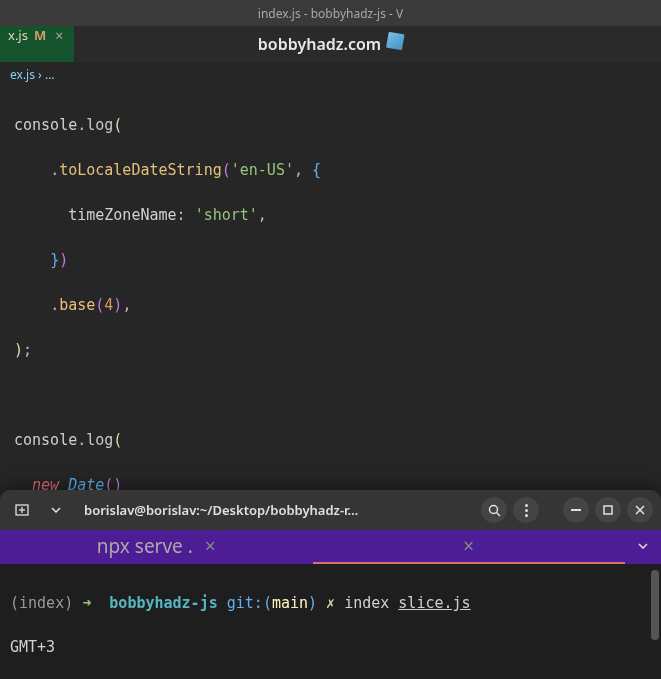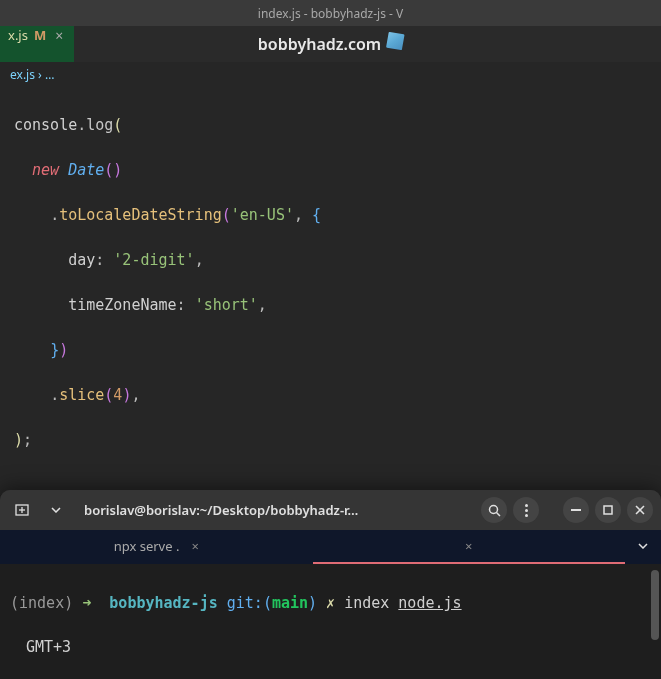--- a/index.html
+++ b/index.html
@@ -135,24 +135,24 @@
 .term-title {
   flex: 1;
   font-weight: 600;
   padding: 0 8px;
   white-space: nowrap;
   overflow: hidden;
   text-overflow: ellipsis;
 }
 .term-tabs {
   height: 34px;
-  background: #0f172a;
-  display: flex;
-  font-family: system-ui, sans-serif;
-  font-size: 13px;
+  background: #4c1d95;
+  display: flex;
+  font-family: system-ui, sans-serif;
+  font-size: 19px;
 }
 .term-tab {
   flex: 1;
   display: flex;
   align-items: center;
   justify-content: center;
   gap: 12px;
   padding: 0 12px;
   color: #aaa;
   position: relative;
@@ -189,25 +189,25 @@
   width: 8px;
   height: 70px;
   background: #555;
   border-radius: 4px;
 }
 .p-base { color: #999; }
 .p-arrow { color: #98c379; font-weight: bold; }
 .p-dir { color: #56b6c2; font-weight: bold; }
 .p-git { color: #61afef; font-weight: normal; }
 .p-gitp { color: #61afef; }
-.p-branch { color: #22c55e; font-weight: bold; }
+.p-branch { color: #fef9c3; font-weight: normal; }
 .p-x { color: #dcdcaa; font-weight: bold; }
 .p-cmd { color: #d0d0d0; }
 .p-arg { text-decoration: underline; color: #d0d0d0; }
-.p-out { color: #d0d0d0; margin-left: 16px; }
+.p-out { color: #d0d0d0; }
 svg { display: block; }
 </style>
 </head>
 <body>
 
 <div class="title-bar">
   <span>index.js - bobbyhadz-js - V</span>
 </div>
 
 <div class="tab-row">
@@ -223,26 +223,24 @@
 </div>
 
 <div class="breadcrumb">
   <span>ex.js</span>
   <span>›</span>
   <span>…</span>
 </div>
 
 <div class="editor">
 <div><span class="t-id">console</span><span class="t-punc">.</span><span class="t-method">log</span><span class="t-paren-y">(</span></div>
-<div>  <span class="t-new">new</span> <span class="t-class">Date</span><span class="t-paren-m">(</span><span class="t-paren-m">)</span></div>
 <div>    <span class="t-punc">.</span><span class="t-func">toLocaleDateString</span><span class="t-paren-m">(</span><span class="t-str">'en-US'</span><span class="t-punc">,</span> <span class="t-brace">{</span></div>
-<div>      <span class="t-key">day</span><span class="t-punc">:</span> <span class="t-str">'2-digit'</span><span class="t-punc">,</span></div>
 <div>      <span class="t-key">timeZoneName</span><span class="t-punc">:</span> <span class="t-str">'short'</span><span class="t-punc">,</span></div>
 <div>    <span class="t-brace">}</span><span class="t-paren-m">)</span></div>
-<div>    <span class="t-punc">.</span><span class="t-func">slice</span><span class="t-paren-m">(</span><span class="t-num">4</span><span class="t-paren-m">)</span><span class="t-punc">,</span></div>
+<div>    <span class="t-punc">.</span><span class="t-func">base</span><span class="t-paren-m">(</span><span class="t-num">4</span><span class="t-paren-m">)</span><span class="t-punc">,</span></div>
 <div><span class="t-paren-y">)</span><span class="t-punc">;</span></div>
 <div> </div>
 <div><span class="t-id">console</span><span class="t-punc">.</span><span class="t-method">log</span><span class="t-paren-y">(</span></div>
 <div>  <span class="t-new">new</span> <span class="t-class">Date</span><span class="t-paren-m">(</span><span class="t-paren-m">)</span></div>
 <div>    <span class="t-punc">.</span><span class="t-func">toLocaleDateString</span><span class="t-paren-m">(</span><span class="t-str">'de-DE'</span><span class="t-punc">,</span> <span class="t-brace">{</span></div>
 <div>      <span class="t-key">day</span><span class="t-punc">:</span> <span class="t-str">'2-digit'</span><span class="t-punc">,</span></div>
 
 
 
 
@@ -304,19 +302,19 @@
       <span class="close">×</span>
     </div>
     <div class="term-tab caret">
       <svg width="10" height="6" viewBox="0 0 10 6">
           <path d="M1 1 L5 5 L9 1" fill="none" stroke="#e0e0e0" stroke-width="1.5"></path>
         </svg>
     </div>
   </div>
 
   <div class="term-body">
-<div><span class="p-base">(index)</span> <span class="p-arrow">➜</span>  <span class="p-dir">bobbyhadz-js</span> <span class="p-git">git:</span><span class="p-gitp">(</span><span class="p-branch">main</span><span class="p-gitp">)</span> <span class="p-x">✗</span> <span class="p-cmd">index</span> <span class="p-arg">node.js</span></div>
+<div><span class="p-base">(index)</span> <span class="p-arrow">➜</span>  <span class="p-dir">bobbyhadz-js</span> <span class="p-git">git:</span><span class="p-gitp">(</span><span class="p-branch">main</span><span class="p-gitp">)</span> <span class="p-x">✗</span> <span class="p-cmd">index</span> <span class="p-arg">slice.js</span></div>
 <div><span class="p-out">GMT+3</span></div>
 
 
     <div class="scrollbar"></div>
   </div>
 </div>
 
 </body></html>

